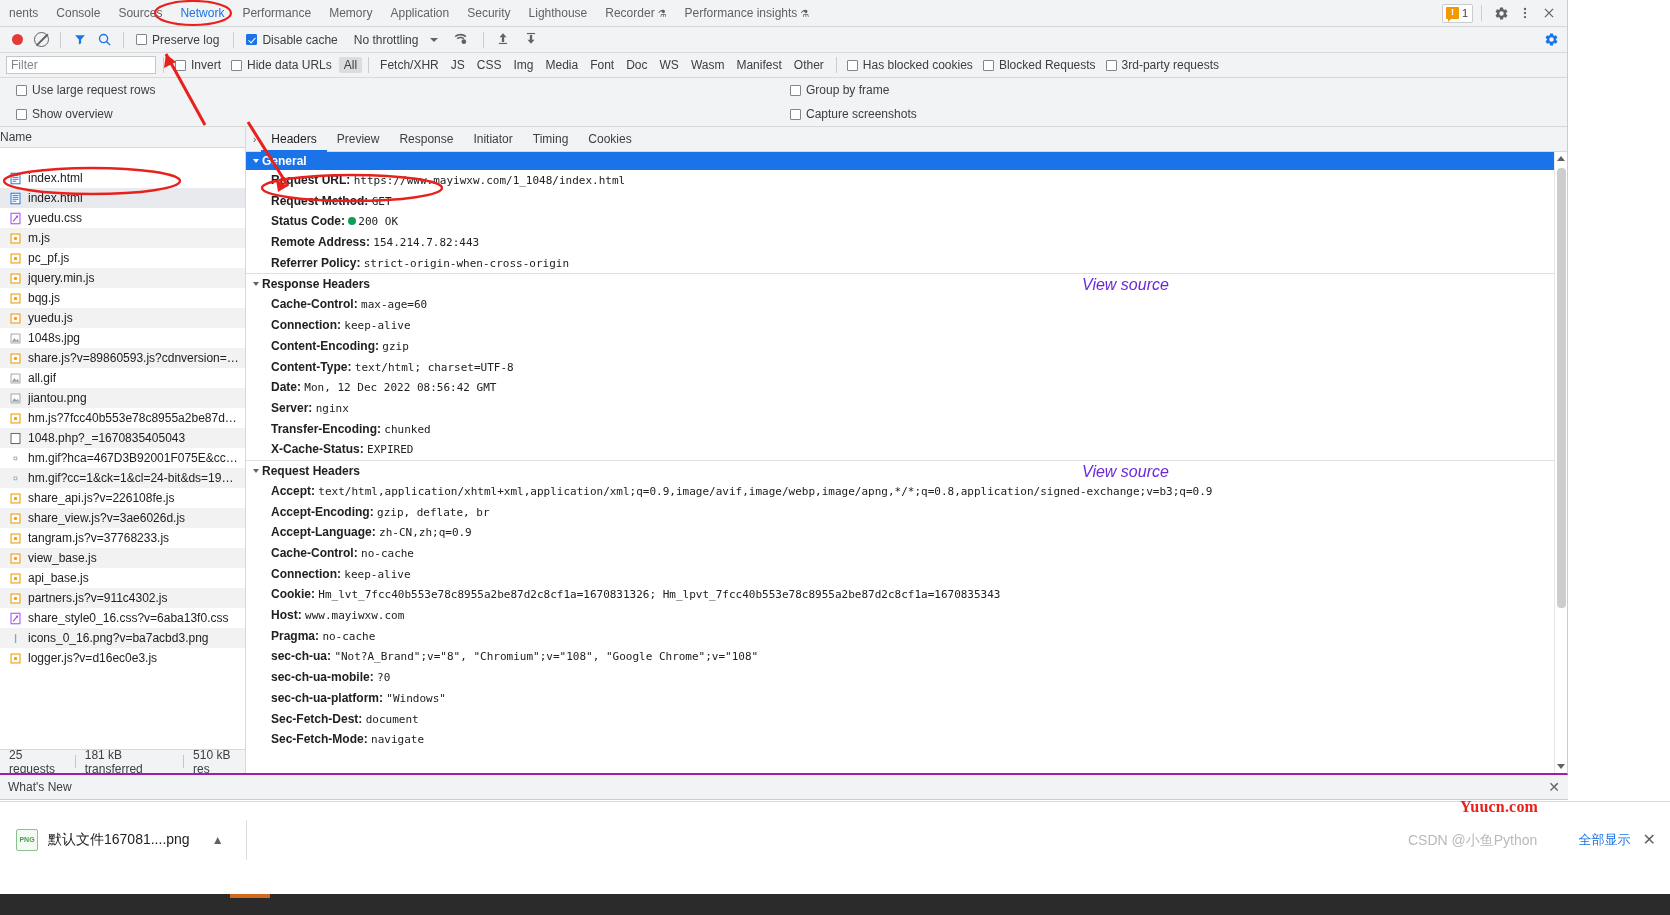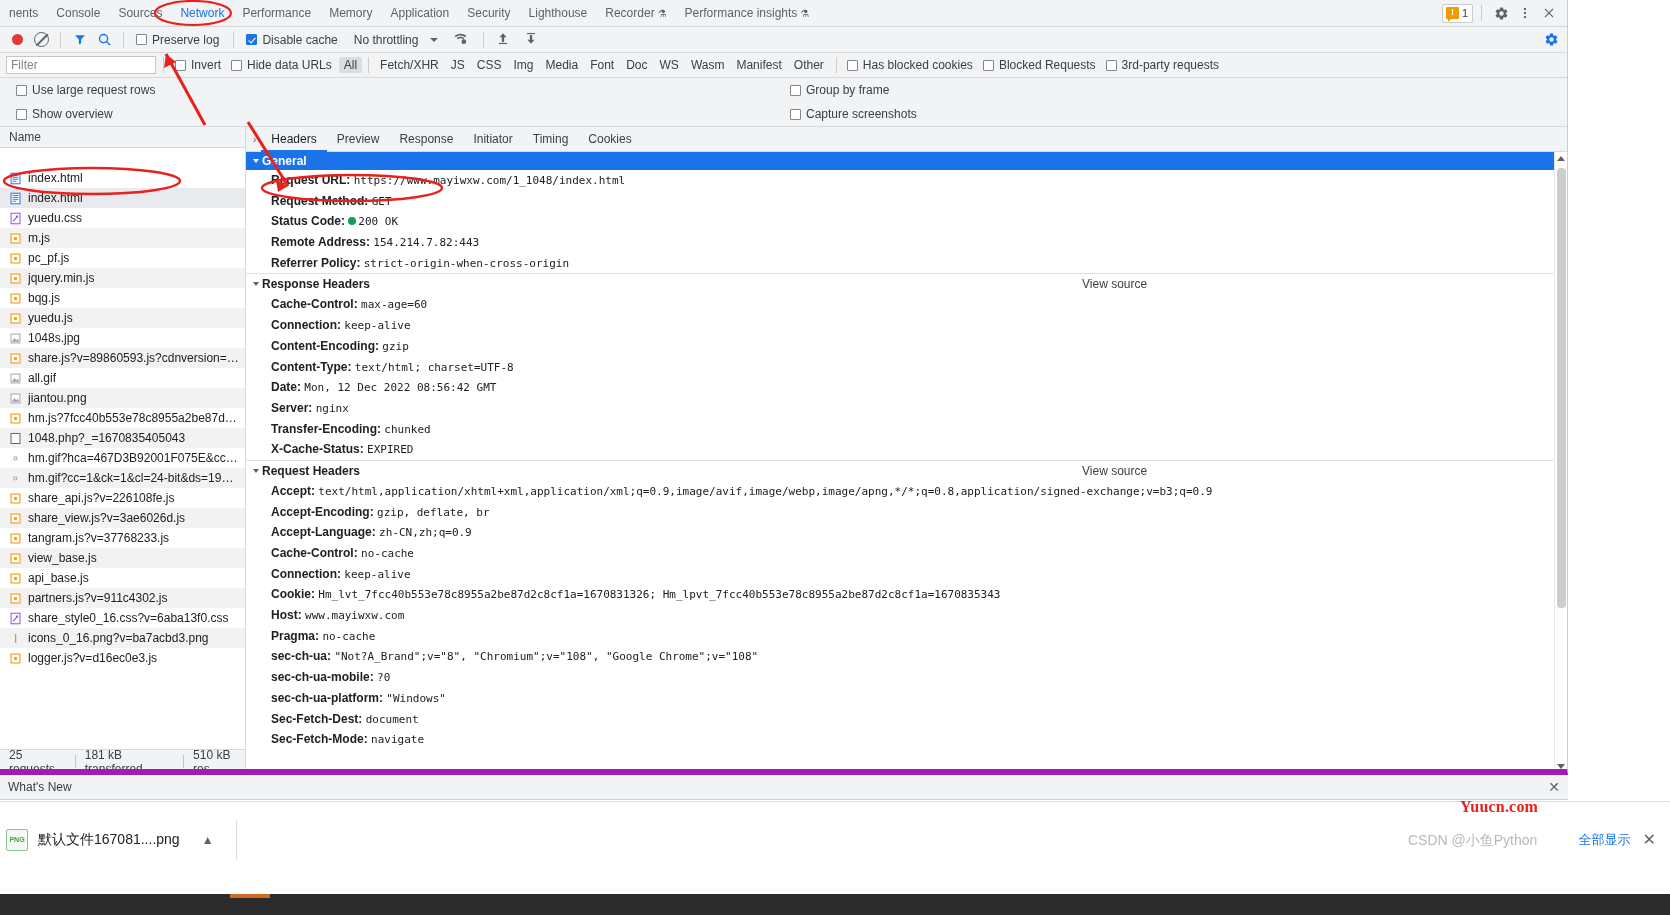--- a/index.html
+++ b/index.html
@@ -14,21 +14,21 @@
     -webkit-font-smoothing: antialiased;
   }
   #root { position: relative; width: 1670px; height: 915px; }
 
   
   .devtools {
     position: absolute; left: 0; top: 0;
     width: 1568px; height: 775px;
     background: #ffffff;
     border-right: 1px solid #cdcdcd;
-    border-bottom: 6px solid #a21caf;
+    border-bottom: 2px solid #a21caf;
     overflow: hidden;
   }
 
   
   .tabstrip {
     height: 27px;
     background: #f1f3f4;
     border-bottom: 1px solid #d6d8da;
     display: flex; align-items: center;
     padding-left: 0px;
@@ -110,21 +110,21 @@
   
   .optpanel { background: #f1f3f4; border-bottom: 1px solid #d6d8da; padding: 0; }
   .optrow { height: 24px; display: flex; align-items: center; padding-left: 16px; position: relative; }
   .optrow .rightcol { position: absolute; left: 790px; display: flex; align-items: center; }
 
   
   .body { display: flex; height: 646px; }
   .leftpane { width: 246px; border-right: 1px solid #d6d8da; display: flex; flex-direction: column; background: #fff;}
   .namehdr {
     height: 21px; line-height: 21px; font-size: 12px; color: #3c4043;
-    padding-left: 9px; background: #f1f3f4; border-bottom: 1px solid #d6d8da;
+    background: #f1f3f4; border-bottom: 1px solid #d6d8da;
   }
   .filelist { flex: 1; overflow: hidden; margin-top: 20px; }
   .frow { height: 20px; display: flex; align-items: center; padding-left: 9px; font-size: 12px; color: #202124; white-space: nowrap; }
   .frow.alt { background: #f2f2f2; }
   .frow.selected { background: #e8eaed; }
   .fname { overflow: hidden; text-overflow: ellipsis; max-width: 212px; }
   .ficon { width: 13px; height: 13px; margin-right: 6px; flex: none; }
 
   .statusbar {
     height: 24px; border-top: 1px solid #d6d8da; background: #f1f3f4;
@@ -150,21 +150,21 @@
     background: #1a73e8; color: #fff; font-weight: bold; font-size: 12px;
     height: 18px; line-height: 18px; padding-left: 8px;
   }
   .sechdr2 {
     color: #202124; font-weight: bold; font-size: 12px;
     height: 21px; line-height: 21px; padding-left: 8px;
     border-top: 1px solid #e0e0e0; position: relative;
   }
   .tri { display: inline-block; border-left: 4px solid #fff; border-top: 3.5px solid transparent; border-bottom: 3.5px solid transparent; margin-right: 4px; vertical-align: 1px; transform: rotate(90deg); }
   .tri.dark { border-left-color: #5f6368; }
-  .viewsrc { position: absolute; left: 836px; top: 0; font-weight: normal; color: #404040; font-size: 12px; }
+  .viewsrc { position: absolute; left: 836px; top: 0; font-weight: normal; color: #6d28d9; font-size: 16px; font-style: italic; }
   .hrow { height: 20.7px; line-height: 20.7px; padding-left: 25px; font-size: 12px; white-space: nowrap; }
   .hkey { color: #202124; font-weight: bold; }
   .hval { color: #202124; font-family: "DejaVu Sans Mono", monospace; font-size: 11px; font-weight: normal; }
   .greendot { display:inline-block; width:8px; height:8px; border-radius:50%; background:#0f9d58; vertical-align:0px; margin-right:2px;}
 
   
   .vscroll {
     position: absolute; right: 0; top: 0; width: 13px; height: 100%;
     background: #fff; border-left: 1px solid #e8e8e8;
   }
@@ -179,21 +179,21 @@
     background: #f1f3f4; border-bottom: 1px solid #cdcdcd;
     display: flex; align-items: center; padding: 0 8px;
     font-size: 12px; color: #3c4043;
   }
   .whatsnew .x { margin-left: auto; color: #5f6368; font-size: 14px; }
 
   
   .shelf {
     position: absolute; left: 0; top: 801px; width: 1670px; height: 76px;
     background: #ffffff; border-top: 1px solid #dadce0;
-    display: flex; align-items: center; padding-left: 6px;
+    display: flex; align-items: center; padding-left: 16px;
   }
   .dlitem { display: flex; align-items: center; gap: 10px; }
   .pngico {
     width: 22px; height: 22px; border: 1.5px solid #8bc28b; border-radius: 2px;
     color: #4e9a4e; font-size: 7px; font-weight: bold; display:flex; align-items:center; justify-content:center;
     background: #f3faf3;
   }
   .dlname { font-size: 14px; color: #202124; }
   .dlcaret { color: #5f6368; font-size: 12px; margin-left: 12px; }
   .dlsep { width: 1px; height: 40px; background: #dadce0; margin-left: 22px; }

